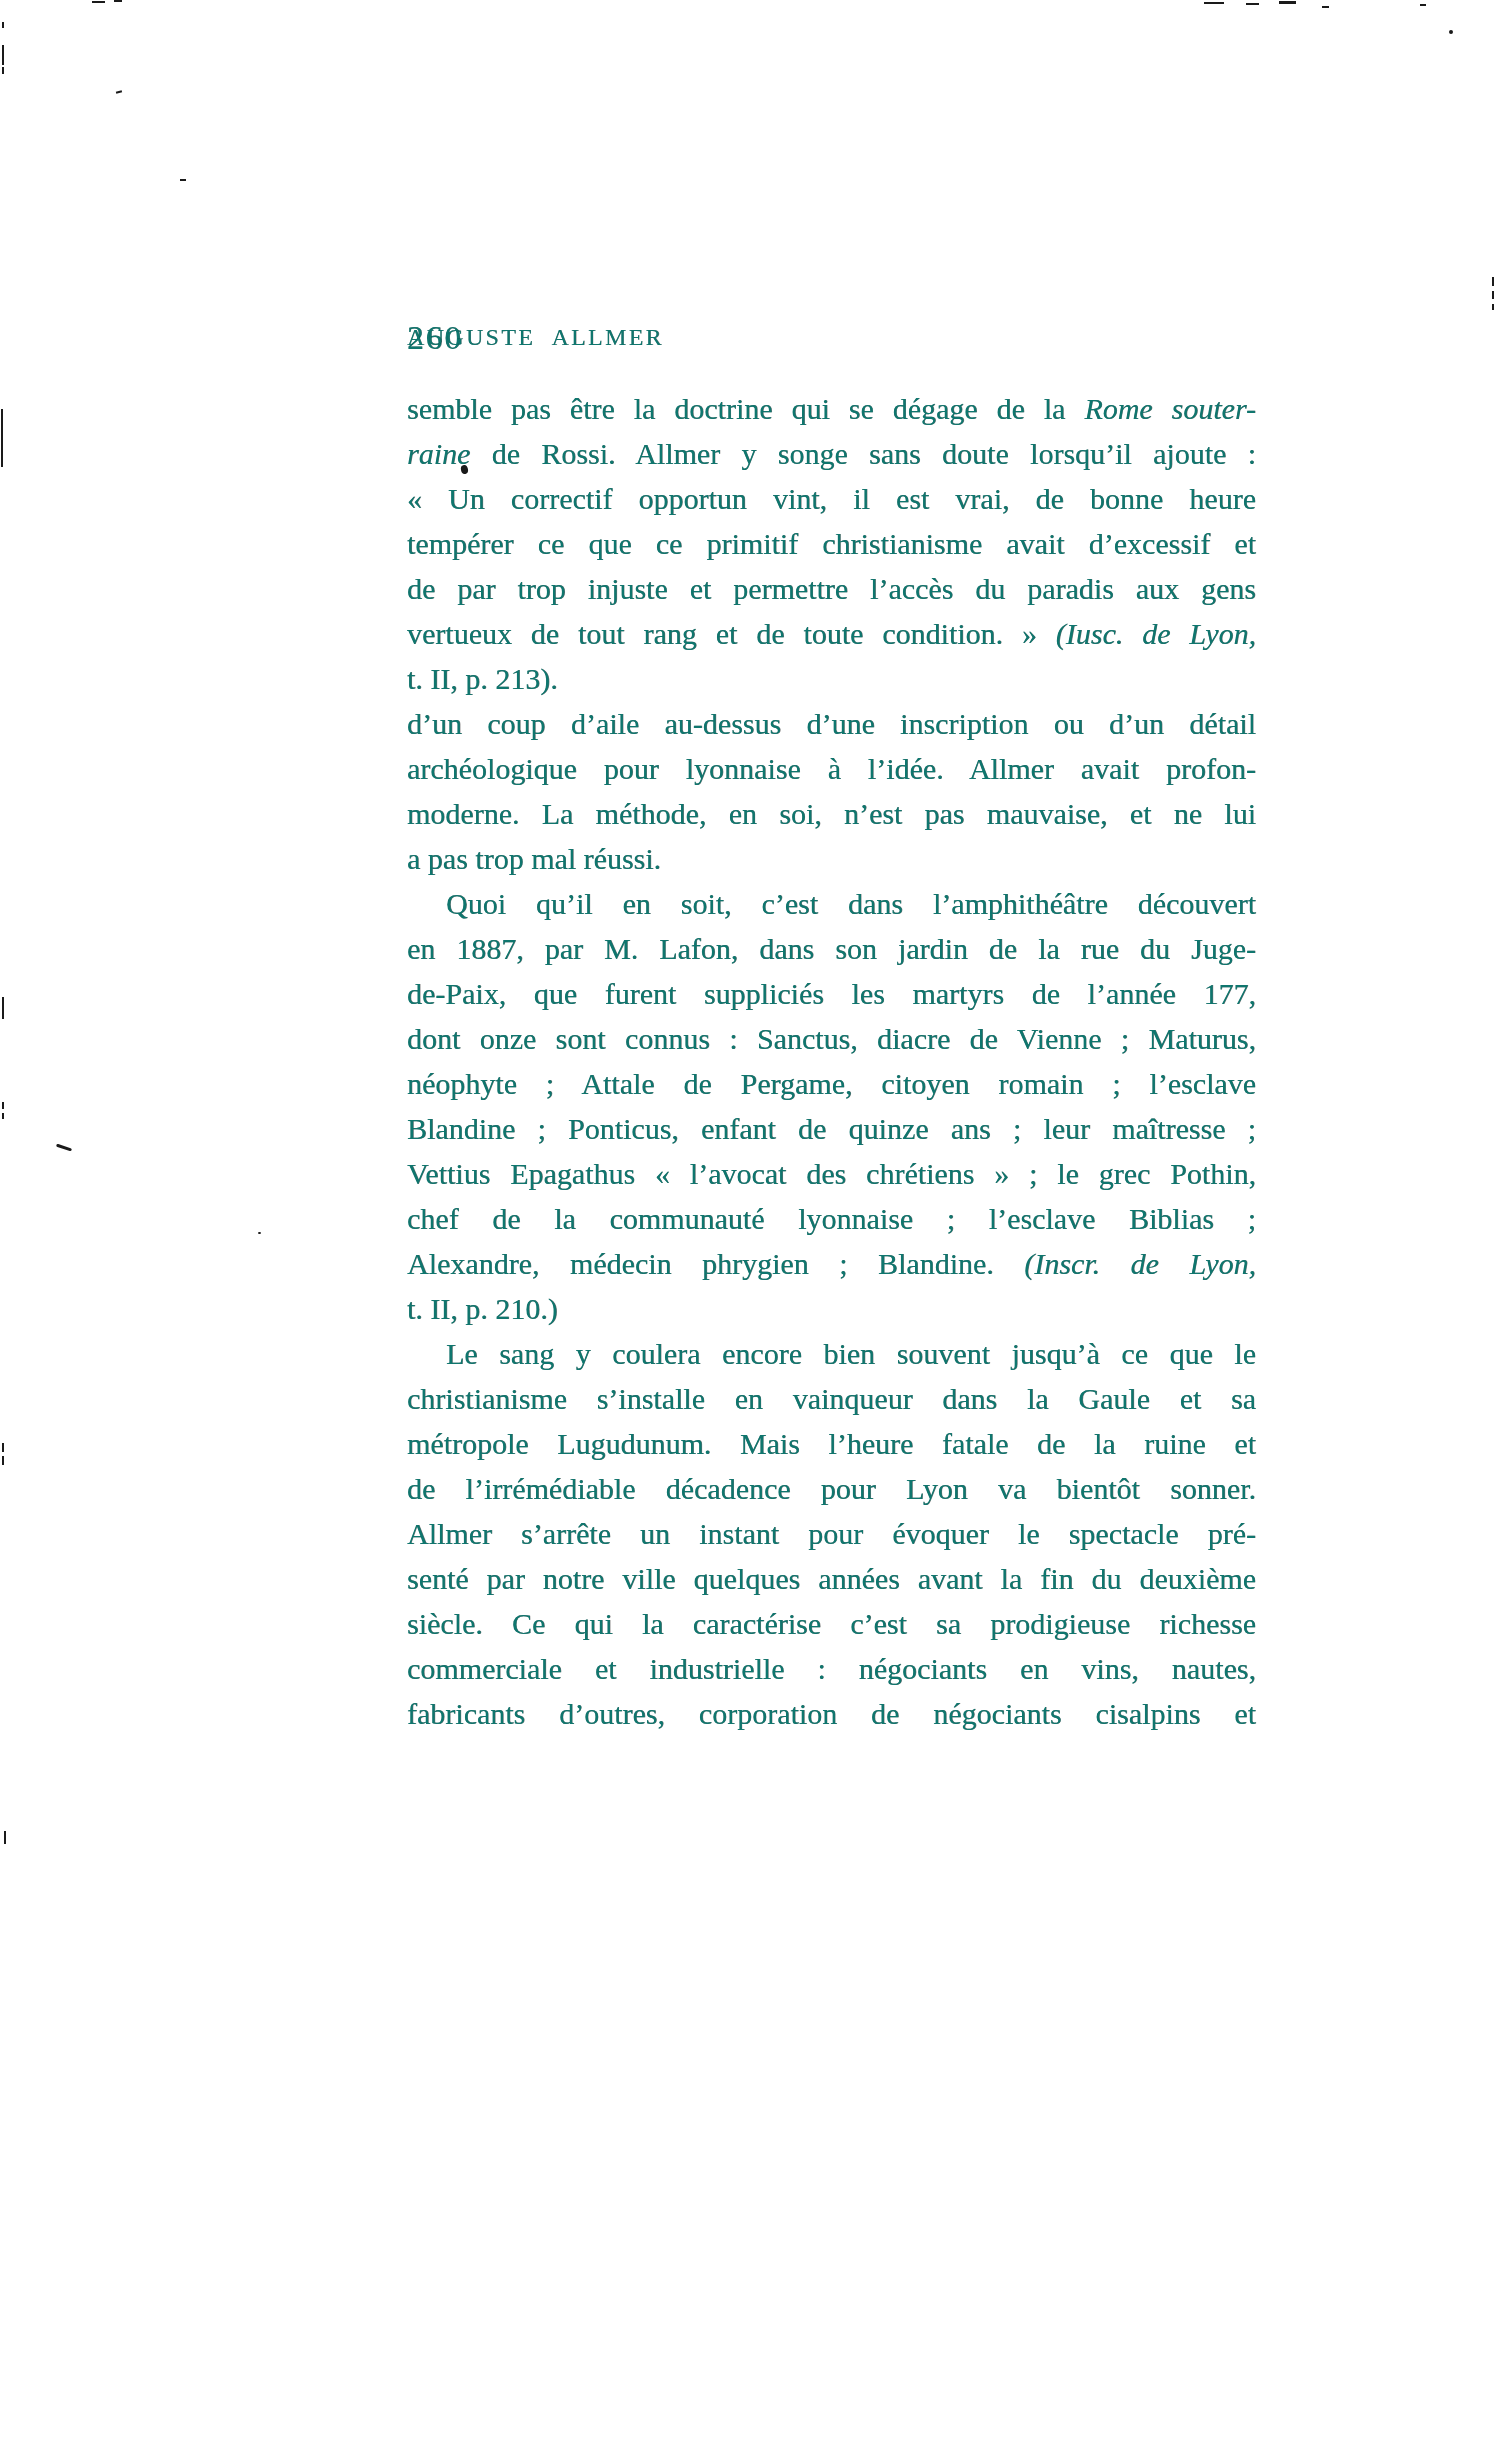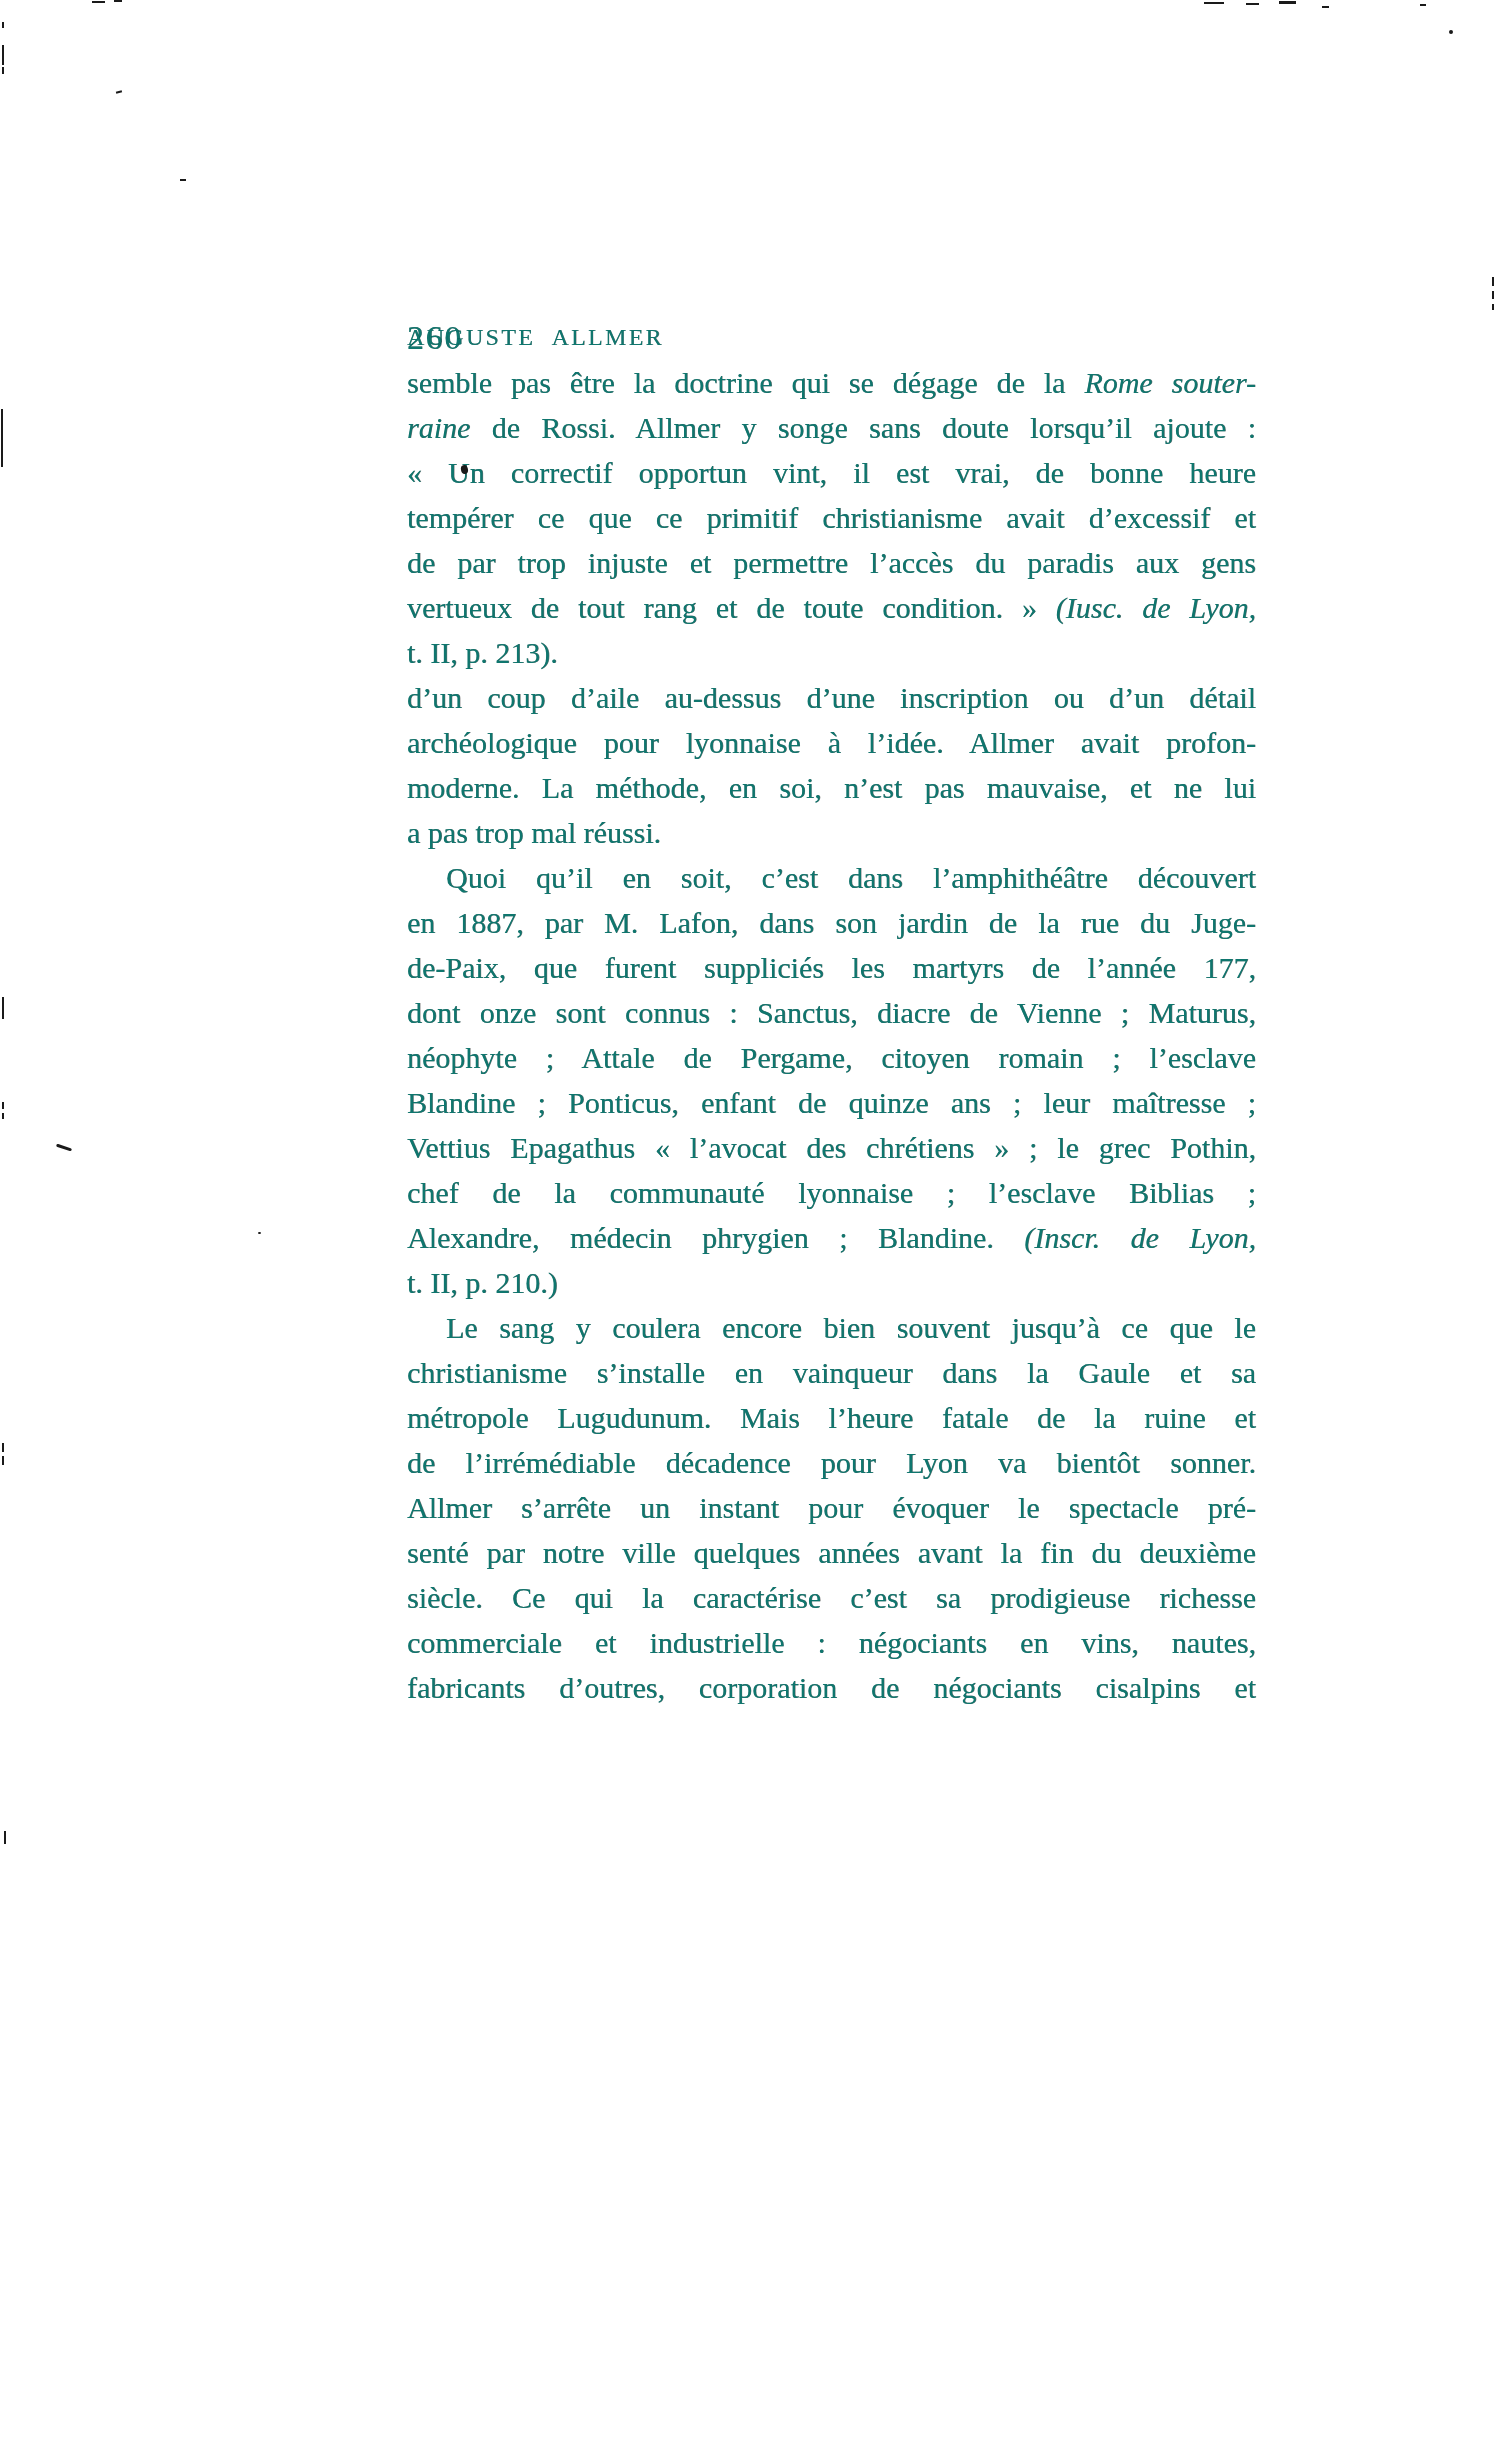--- a/index.html
+++ b/index.html
@@ -18,21 +18,21 @@
     text-shadow:0.3px 0.2px 0 rgba(0,0,0,.5);
   }
   .running-title{
     position:absolute;left:407px;top:324px;width:849px;
     text-align:left;
     font-size:24px;letter-spacing:2.3px;word-spacing:9.4px;
     text-shadow:0.3px 0.2px 0 rgba(0,0,0,.5);
   }
   
   .text-block{
-    position:absolute;left:407px;top:360px;width:849px;
+    position:absolute;left:407px;top:386px;width:849px;
   }
   .para{margin:0;}
   .line{
     font-size:30px;
     line-height:45px;
     text-align:justify;
     text-align-last:justify;
     text-justify:inter-word;
     white-space:normal;
     text-shadow:0.4px 0.2px 0 rgba(0,0,0,.55);

